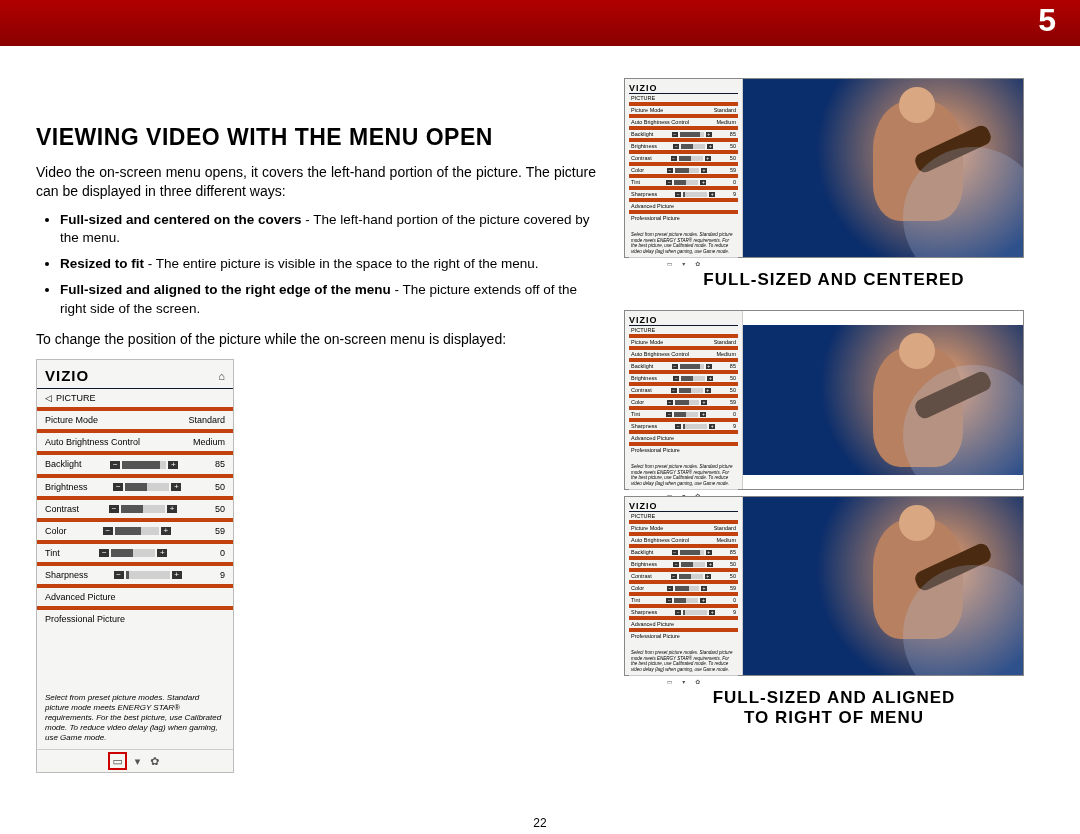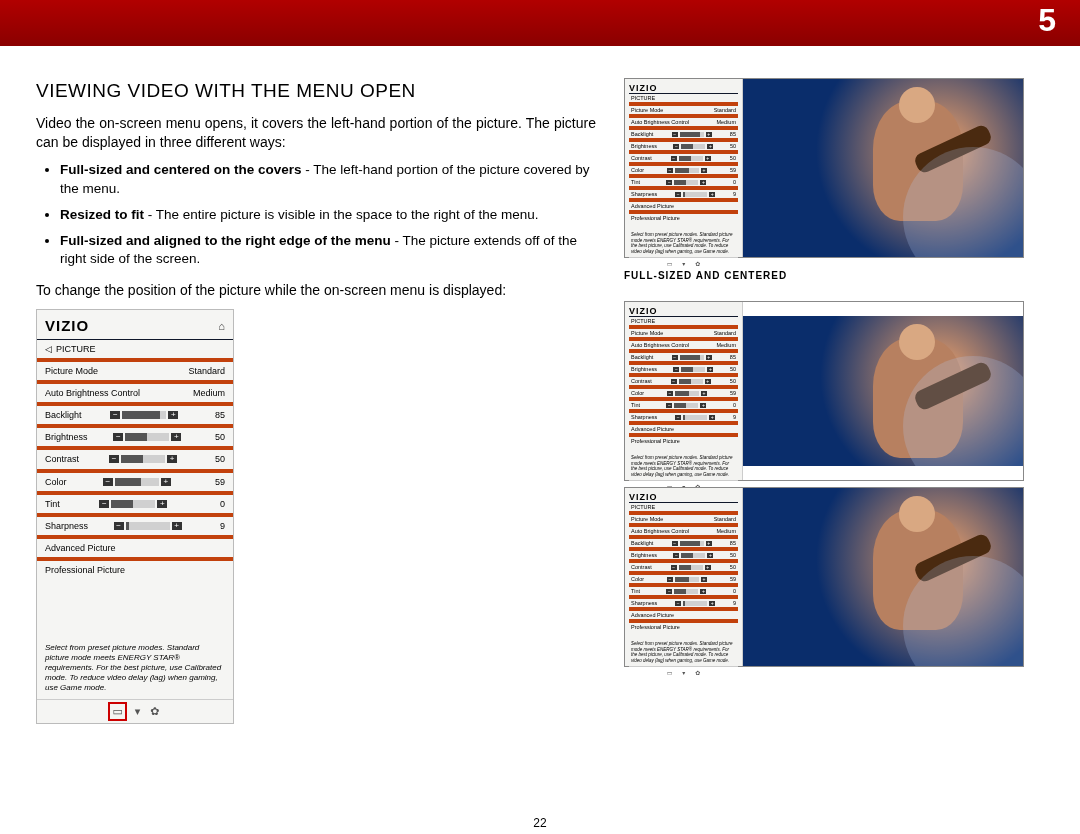--- a/index.html
+++ b/index.html
@@ -2,21 +2,21 @@
 <html><head>
 <meta charset="utf-8">
 <style>
   * { box-sizing: border-box; margin: 0; padding: 0; }
   body { font-family: Arial, Helvetica, sans-serif; background:#fff; width:1080px; height:834px; position:relative; color:#000; }
   .topbar { position:absolute; top:0; left:0; right:0; height:46px; background:#8b0000; background:linear-gradient(#b10000,#8a0000); }
   .pageno { position:absolute; right:24px; top:2px; color:#fff; font-size:32px; font-weight:bold; }
   .content { position:absolute; top:78px; left:36px; right:36px; bottom:20px; display:flex; gap:28px; }
   .col-left { width:560px; font-size:14px; line-height:1.35; }
   .col-right { flex:1; }
-  h2 { font-size:19px; font-weight:400; letter-spacing:0.5px; margin-bottom:10px; }
+  h2 { font-size:23px; font-weight:700; letter-spacing:0.5px; margin-bottom:10px;margin-top:44px; }
   p { margin-bottom:10px; }
   .intro { text-align:justify; }
   ul.bul { margin:0 0 12px 24px; }
   ul.bul li { margin-bottom:8px; list-style:disc; font-size:13.5px; }
   ol.steps { margin:6px 0 12px 22px; width:270px; }
   ol.steps li { margin-bottom:14px; font-size:13.5px; }
   .icon-inline { display:inline-block; width:18px; height:12px; background:#777; border:1px solid #555; vertical-align:middle; }
   .row2 { display:flex; gap:18px; align-items:flex-start; }
   .menubox { width:198px; border:1px solid #bbb; background:#f5f5f3; font-size:9.5px; }
   .menubox .head { display:flex; justify-content:space-between; align-items:center; padding:6px 8px 2px; }
@@ -45,21 +45,21 @@
   .tv .mini .menubot{font-size:6px;padding:2px;}
   .tv .img { flex:1; background:#0a2d6b; position:relative; overflow:hidden;}
   .tv .img.narrow{margin:14px 0 14px 0;}
   .violin { position:absolute; inset:0; background:radial-gradient(circle at 70% 40%, #c98f6b 10%, #0a2d6b 55%);}
   .splash::before,.splash::after{content:"";position:absolute;border-radius:50%;background:rgba(180,210,255,0.22);}
   .splash::before{width:180px;height:180px;left:-30px;top:-20px;}
   .splash::after{width:140px;height:140px;right:-20px;bottom:-30px;}
   .vbody{position:absolute;right:60px;top:22px;width:90px;height:120px;background:#b78060;border-radius:40% 40% 30% 30%;}
   .vhead{position:absolute;right:88px;top:8px;width:36px;height:36px;border-radius:50%;background:#d9a882;}
   .vln{position:absolute;right:30px;top:60px;width:80px;height:20px;background:#4a2a10;transform:rotate(-25deg);border-radius:8px;}
-  .caption { text-align:left; font-weight:700; font-size:10px; letter-spacing:1px; margin:6px 0 14px;}
+  .caption { text-align:center; font-weight:700; font-size:17px; letter-spacing:1px; margin:6px 0 14px;}
   .footpg { position:absolute; bottom:4px; left:50%; transform:translateX(-50%); font-size:12px; }
 </style>
 </head>
 <body>
 
 <div class="topbar">
   <div class="pageno">5</div>
 </div>
 
 <div class="content">
@@ -477,17 +477,18 @@
               </div>
             </div>
             <div class="img splash ">
               <div class="violin"></div>
               <div class="vbody"></div>
               <div class="vhead"></div>
               <div class="vln"></div>
             </div>
           </div>
         </div>
+        <div class="caption">FULL-SIZED AND ALIGNED<br>TO RIGHT OF MENU</div>
       </div>
   </div>
 </div>
 
 <div class="footpg">22</div>
 
 </body></html>

